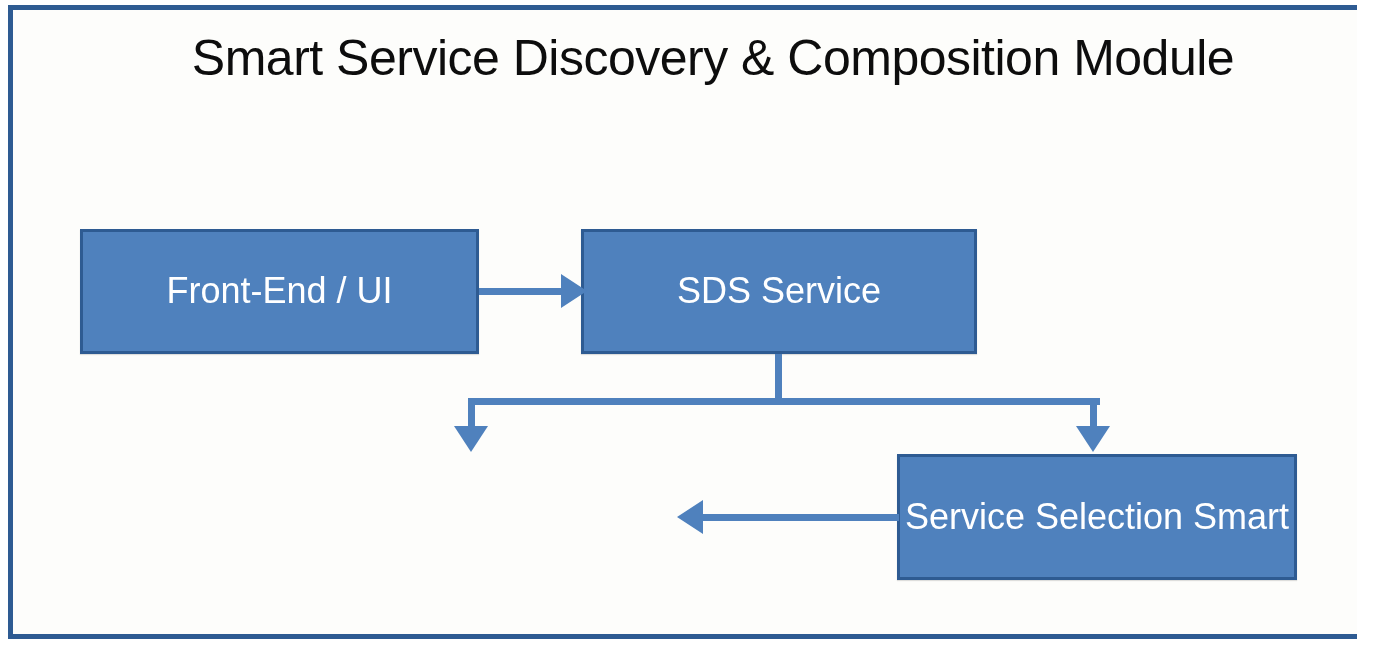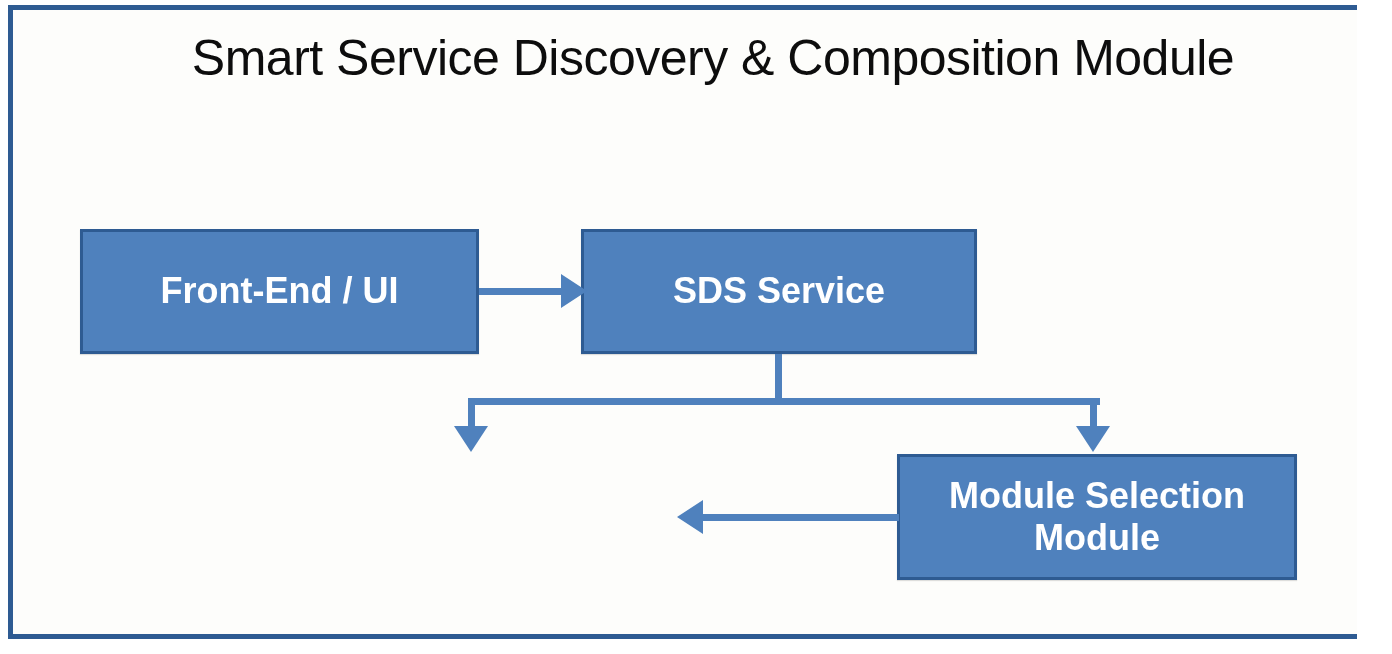--- a/index.html
+++ b/index.html
@@ -45,21 +45,21 @@
     box-sizing: border-box;
     background: #4F81BD;
     border: 3px solid #2E5B92;
     color: #FFFFFF;
     display: flex;
     align-items: center;
     justify-content: center;
     text-align: center;
     font-size: 36px;
     line-height: 1.17;
-    font-weight: 700;
+    font-weight: 400;
     letter-spacing: 0px;
     box-shadow: 0 1px 1px rgba(0,0,0,0.12);
   }
   #box-frontend  { left: 67px;  top: 219px; width: 399px; height: 125px; }
   #box-sds       { left: 568px; top: 219px; width: 396px; height: 125px; }
   #box-discovery { left: 263px; top: 444px; width: 398px; height: 126px; }
   #box-selection { left: 884px; top: 444px; width: 400px; height: 126px; }
 
   .conn {
     position: absolute;
@@ -112,21 +112,21 @@
 
   <div class="outer-frame">
 
     <div class="diagram-title">Smart Service Discovery &amp; Composition Module</div>
 
     <div class="node-box" id="box-frontend">Front-End / UI</div>
 
     <div class="node-box" id="box-sds">SDS Service</div>
 
 
-    <div class="node-box" id="box-selection">Module Selection Module</div>
+    <div class="node-box" id="box-selection">Service Selection Smart</div>
 
     <div class="conn conn-h" id="c1-line"></div>
     <div class="arrowhead arrow-right" id="c1-head"></div>
 
     <div class="conn conn-v" id="c2-stem"></div>
     <div class="conn conn-h" id="c2-bus"></div>
     <div class="conn conn-v" id="c2-left-v"></div>
     <div class="arrowhead arrow-down" id="c2-left-head"></div>
     <div class="conn conn-v" id="c2-right-v"></div>
     <div class="arrowhead arrow-down" id="c2-right-head"></div>

